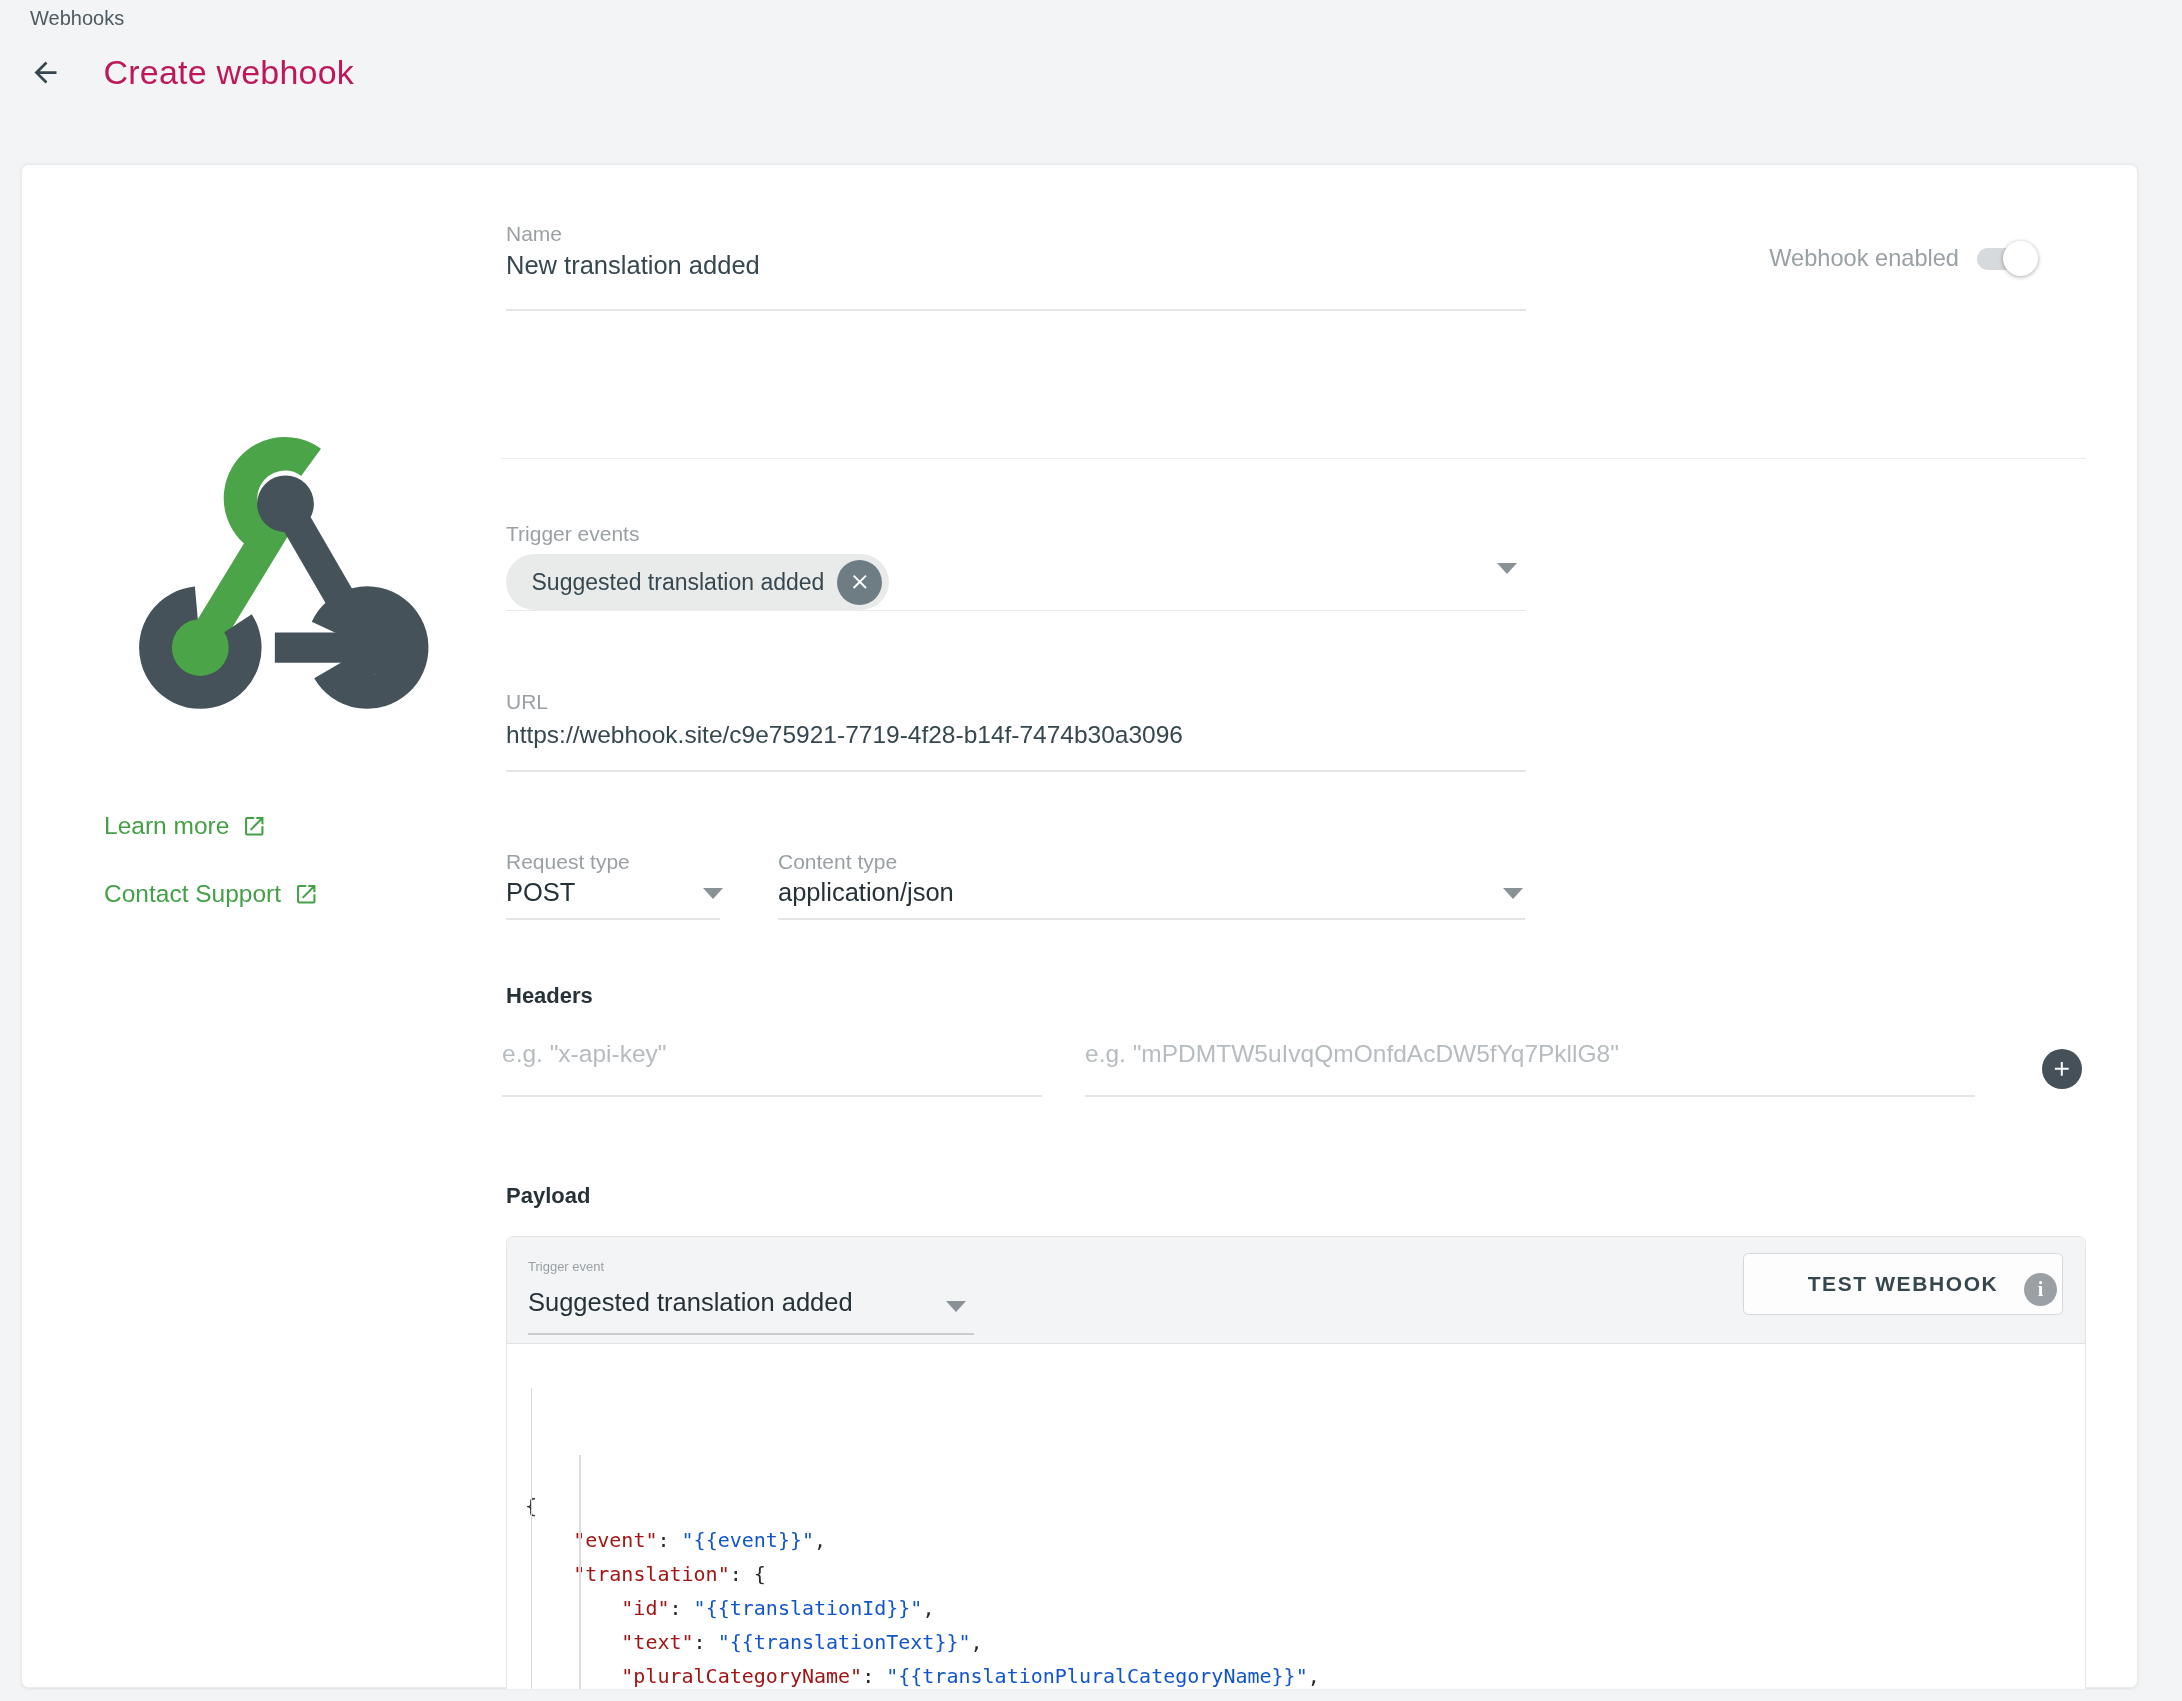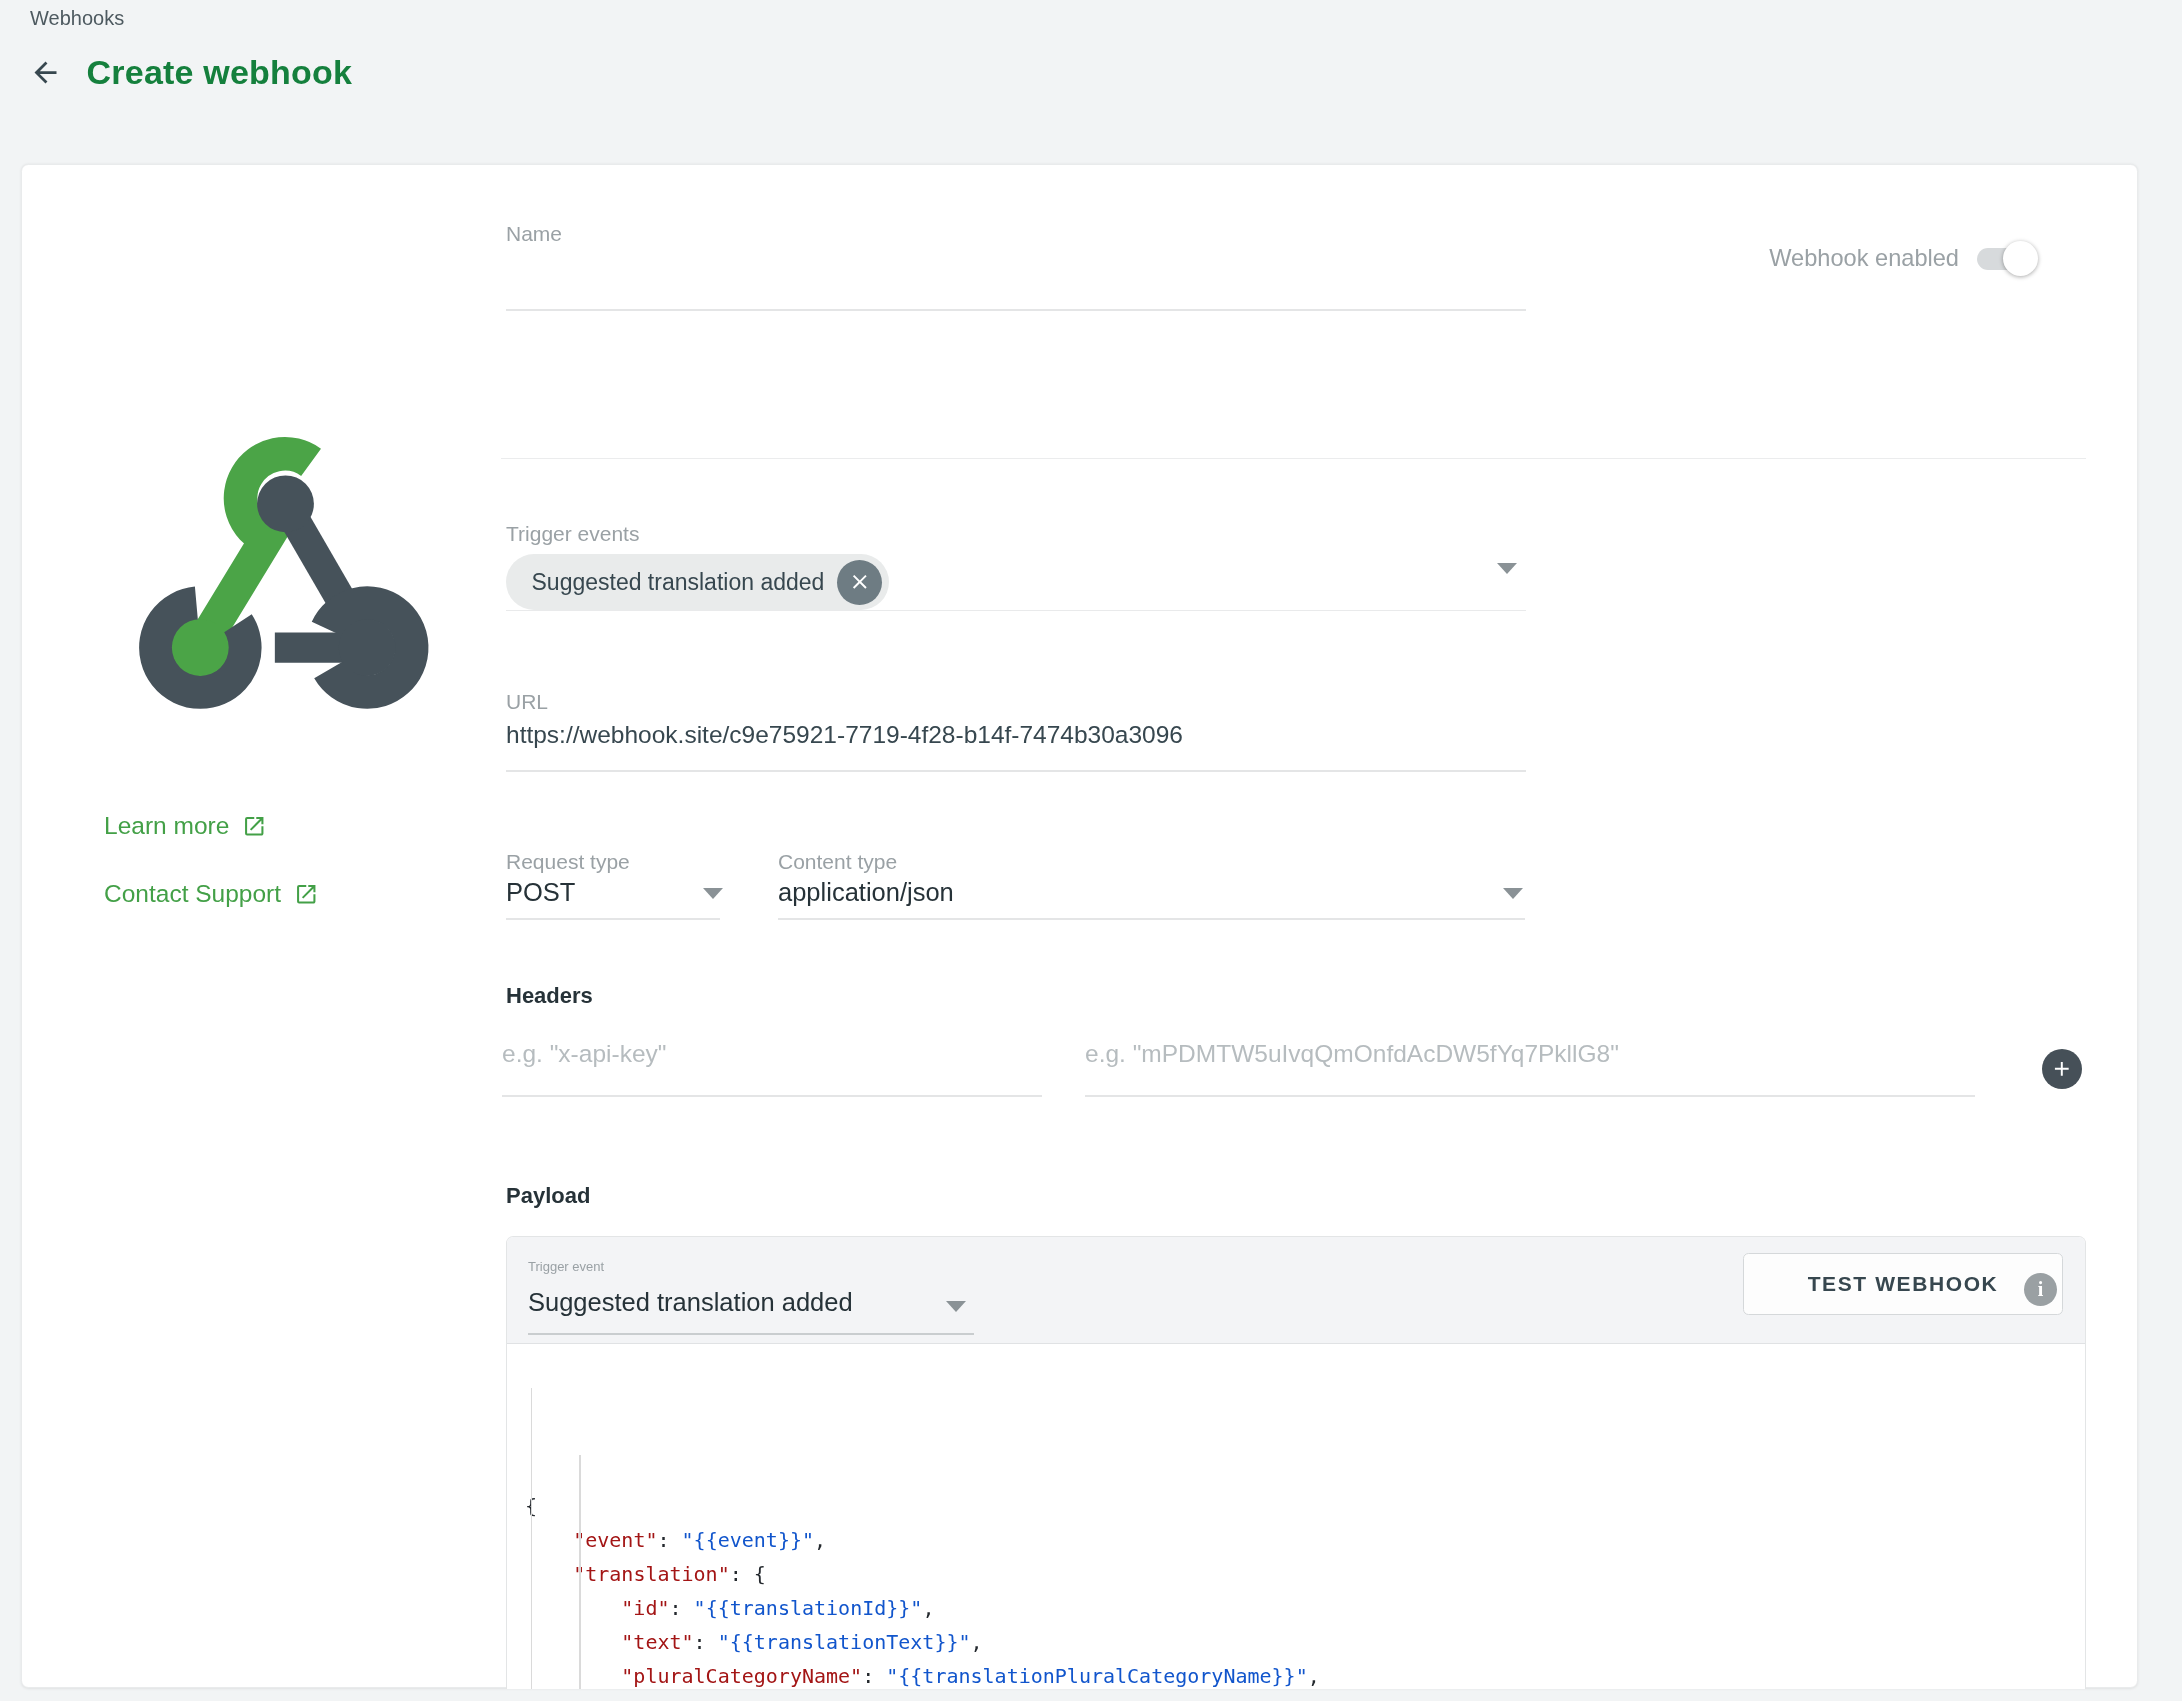--- a/index.html
+++ b/index.html
@@ -8,21 +8,21 @@
     background:#f2f4f5;
     font-family:"Liberation Sans", sans-serif;
     color:#37474f;
     position:relative;
     overflow:hidden;
   }
   .breadcrumb { position:absolute; left:30px; top:7.3px; font-size:20px; color:#4e5a60; }
   .title-row { position:absolute; left:27px; top:53px; display:flex; align-items:center; gap:23.6px; }
   .back-btn { width:36px; height:36px; border:none; background:transparent; cursor:pointer; display:flex; align-items:center; justify-content:center; }
   .back-btn svg { width:33px; height:33px; fill:#37474f; }
-  .page-title { font-size:34px; font-weight:700; color:#15803d; letter-spacing:0.2px; }
+  .page-title { font-size:34px; font-weight:400; color:#be185d; letter-spacing:0.2px;margin-left:17px; }
 
   .card {
     position:absolute; left:21px; top:164px; width:2117px; height:1524px;
     background:#fff; border:0.9px solid #e9ebec; border-radius:7.3px;
     box-shadow:0 0.9px 2.7px rgba(0,0,0,.08);
   }
   .card > * { position:absolute; }
 
   
   .logo { left:86px; top:229px; width:355px; height:351px; }
@@ -138,20 +138,21 @@
       </svg>
   </a>
   <a class="side-link link-support">
     <span>Contact Support</span>
     <svg viewBox="0 0 24 24">
         <path d="M19 19H5V5h7V3H5a2 2 0 0 0-2 2v14a2 2 0 0 0 2 2h14c1.1 0 2-.9 2-2v-7h-2v7zM14 3v2h3.59l-9.83 9.83 1.41 1.41L19 6.41V10h2V3h-7z"></path>
       </svg>
   </a>
 
   <div class="f-label name-label">Name</div>
+  <input class="f-input name-input" value="New translation added" style="">
   <div class="underline u-name"></div>
 
   <div class="enabled-row">
     <span class="enabled-label">Webhook enabled</span>
     <div class="toggle">
       <div class="thumb"></div>
     </div>
   </div>
 
   <div class="tabs">

